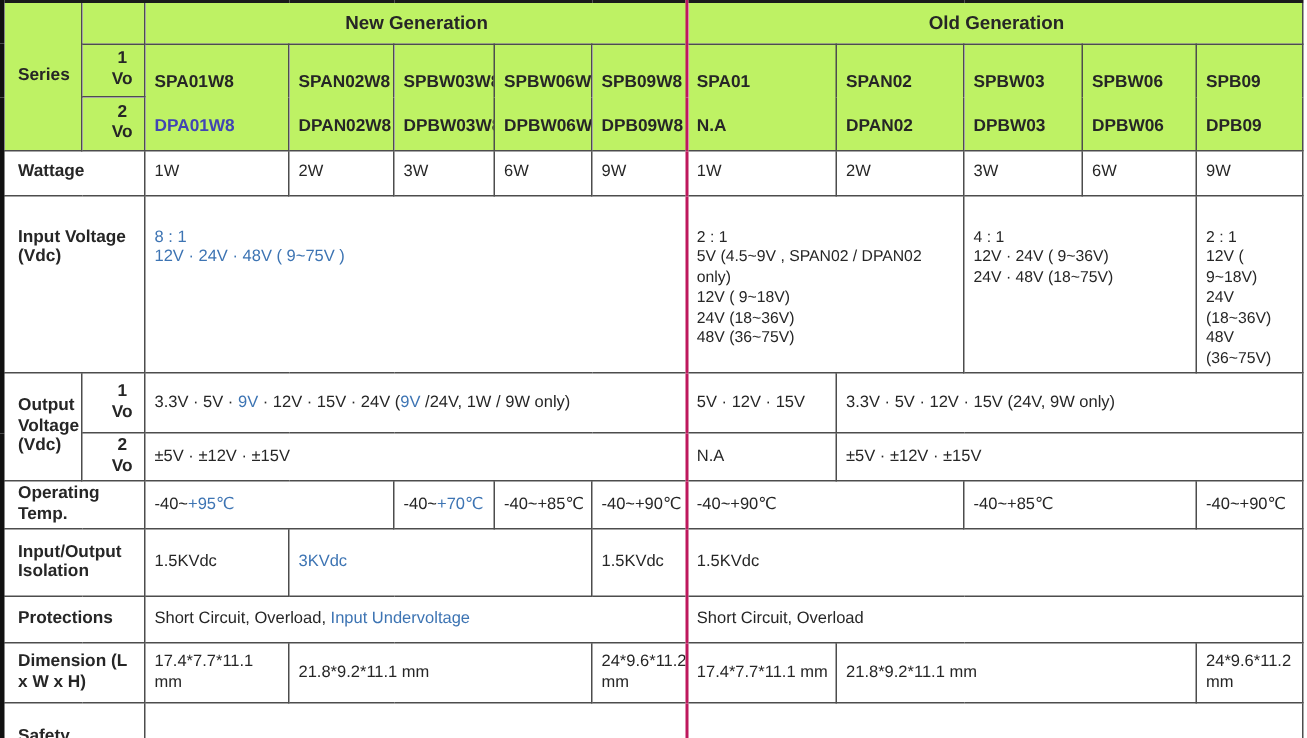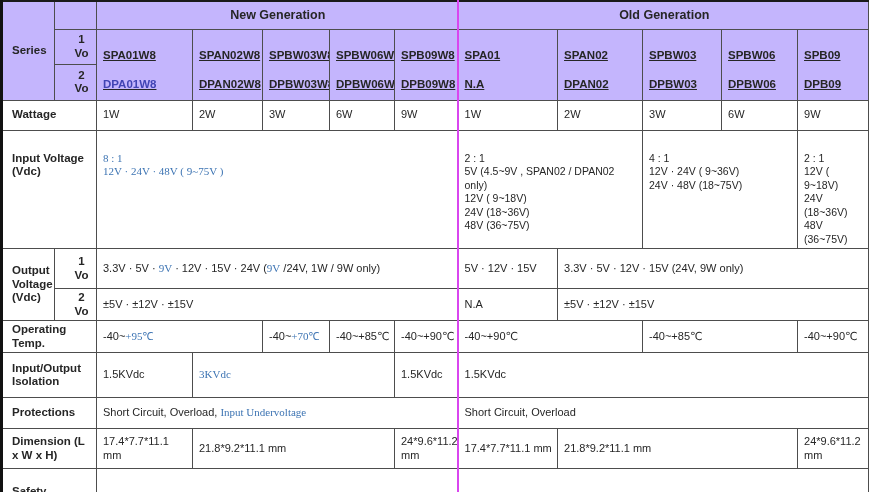--- a/index.html
+++ b/index.html
@@ -2,35 +2,35 @@
 <html><head>
 <meta charset="utf-8">
 <style>
   html,body{margin:0;padding:0;background:#fff;}
   body{width:871px;height:492px;font-family:"Liberation Sans","DejaVu Sans",sans-serif;color:#262626;}
   table{border-collapse:collapse;table-layout:fixed;width:869px;margin:0;
         border-top:2px solid #1a1a1a;border-right:1px solid #4d4d4d;
         border-left:3px solid #111;border-bottom:3px solid #111;}
   td{border:1px solid #4d4d4d;vertical-align:middle;padding:2px 4px 2px 6px;
      font-size:11px;line-height:13.5px;overflow:hidden;}
-  .peach{background:#c4b5fd;}
+  .peach{background:#bef264;}
   .genhdr{font-weight:bold;font-size:12.5px;text-align:center;}
   .lbl{font-weight:bold;font-size:11.5px;padding-left:9px;}
   .sub{font-weight:bold;font-size:11.5px;text-align:center;padding-left:16px;}
-  .model{font-weight:bold;font-size:11.5px;padding:12px 0 0 6px;text-decoration:underline;}
+  .model{font-weight:bold;font-size:11.5px;padding:12px 0 0 6px;}
   .model div{height:29px;display:flex;align-items:center;}
-  .blue{color:#3d74b3;font-family:Liberation Serif, serif;}
+  .blue{color:#3d74b3;}
   .indigo{color:#4144b4;}
   .top{vertical-align:top;padding-top:21px;}
   .iv{font-size:10.5px;line-height:13.5px;}
   .r1{height:28px;} .r2{height:31px;} .r3{height:29px;} .r4{height:30px;}
   .r5{height:85px;} .r6{height:40px;} .r7{height:32px;} .r8{height:30px;}
   .r9{height:45px;} .r10{height:31px;} .r11{height:40px;} .r12{height:59px;}
   .r13{height:24px;}
-  .gd{border-left:2px solid #d946ef;}
+  .gd{border-left:2px solid #be185d;}
 </style>
 </head>
 <body>
 
 <table>
   <colgroup>
     <col style="width:53px">
       <col style="width:42px">
     <col style="width:96px">
       <col style="width:70px">

